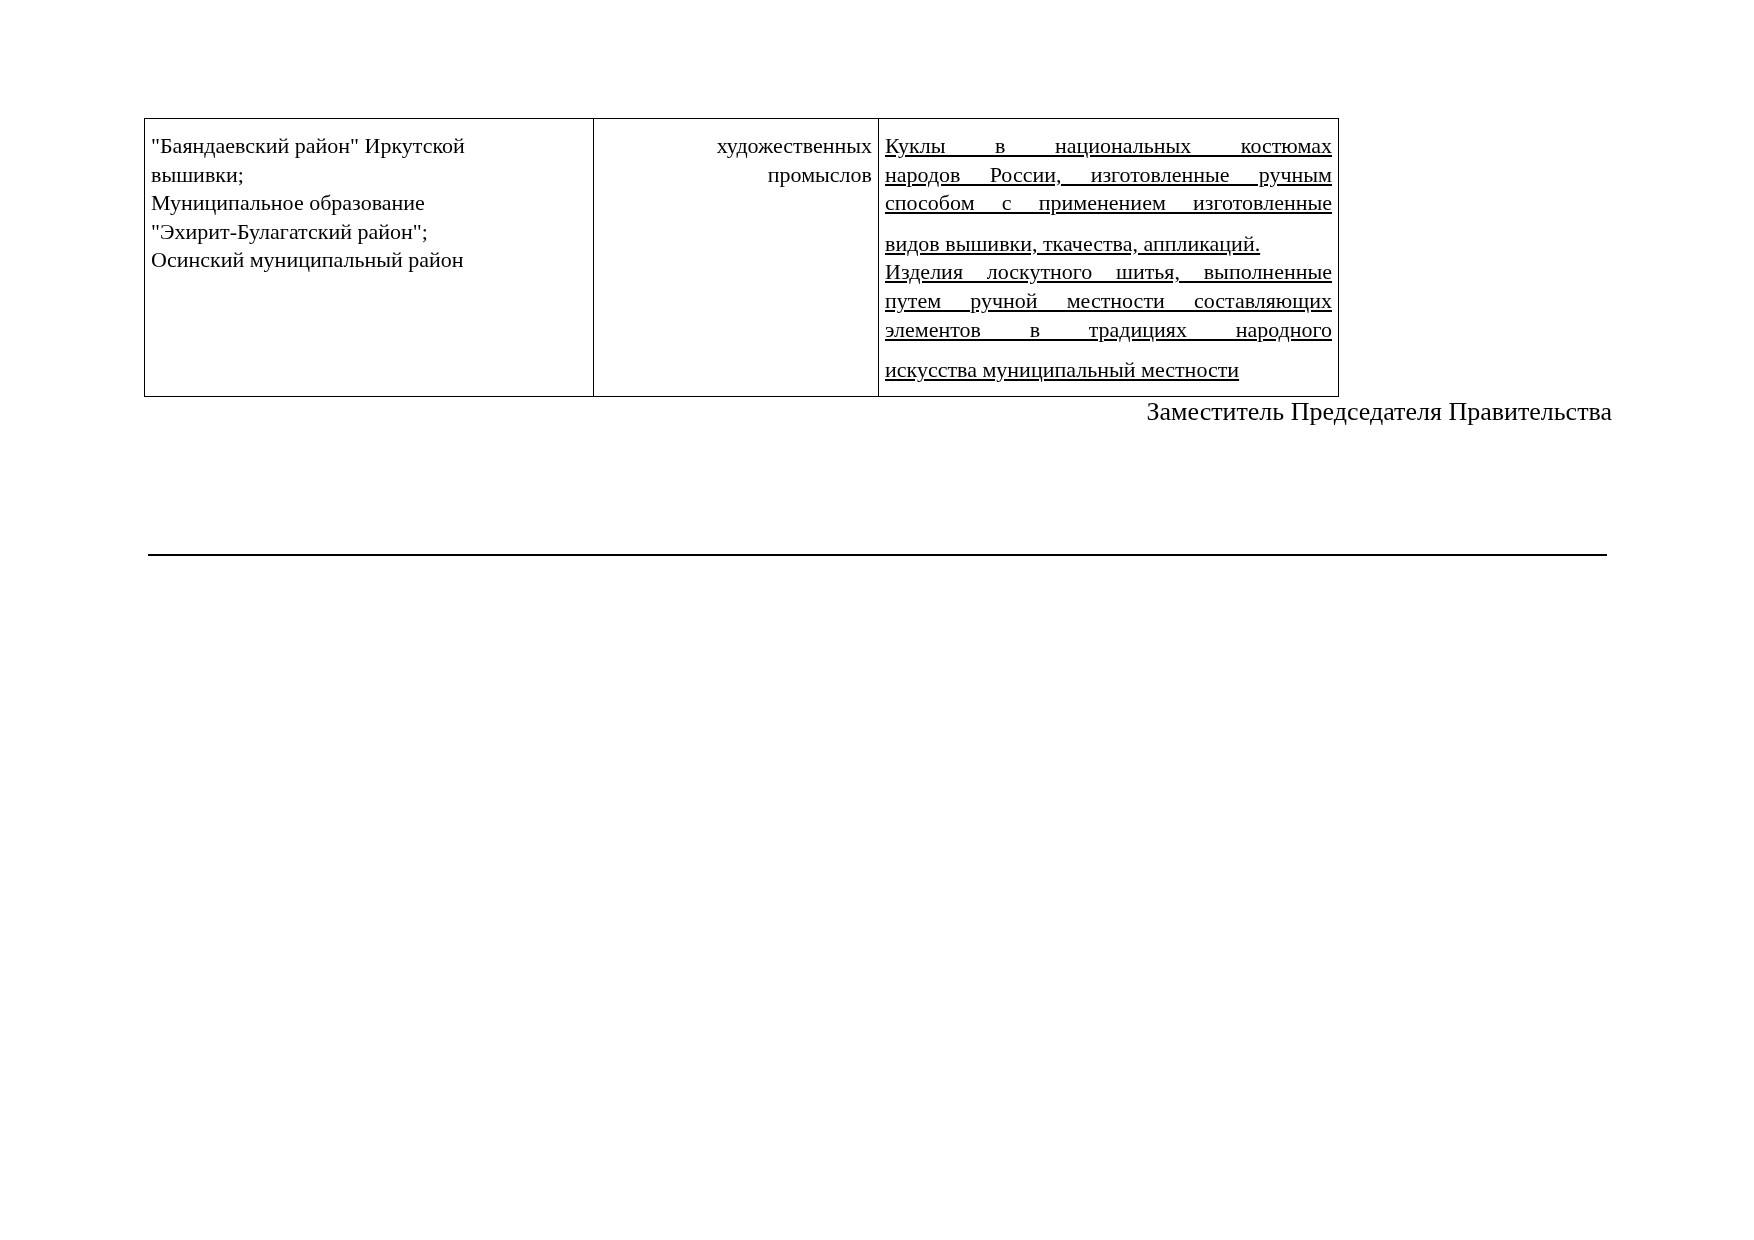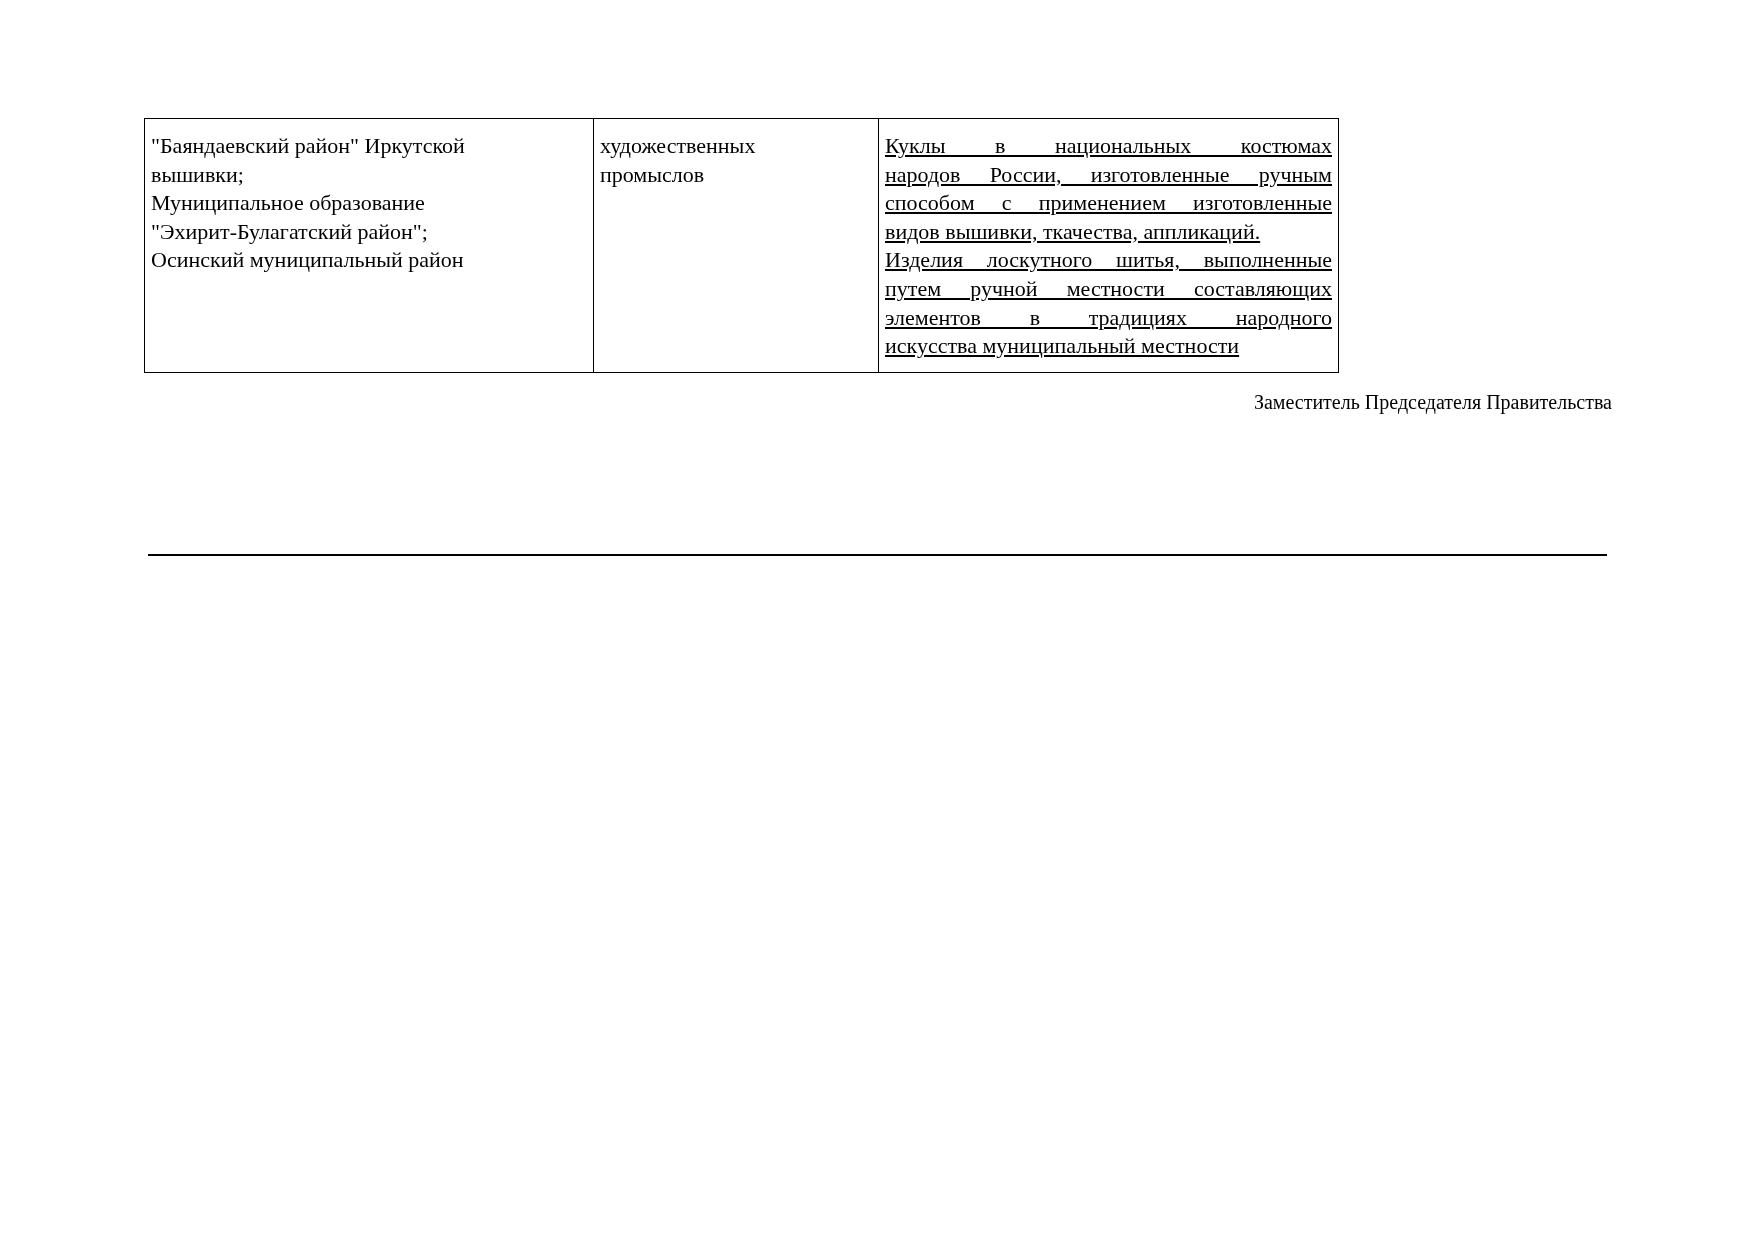--- a/index.html
+++ b/index.html
@@ -2,26 +2,26 @@
 <html><head>
 <meta charset="utf-8">
 <style>
   html, body { margin: 0; padding: 0; background: #ffffff; }
   body { width: 1754px; height: 1240px; position: relative; overflow: hidden;
          font-family: "Liberation Serif", "DejaVu Serif", serif; color: #000; }
   .tbl { position: absolute; left: 144px; top: 118px; border-collapse: collapse; }
   .tbl td { border: 1.5px solid #000; vertical-align: top; font-size: 22px; line-height: 28.6px;
             padding: 13px 6px 11px 6px; }
   .c1 { width: 436px; height: 226px; text-align: left; }
-  .c2 { width: 272px; text-align: left; }
+  .c2 { width: 272px; text-align: right; }
   .c3 { width: 447px; text-align: justify; text-decoration: underline; }
   .c1 div, .c2 div { white-space: nowrap; }
   .c3 div { text-align: justify; text-align-last: justify; }
-  .c3 div.last { text-align-last: left; }
-  .sign { position: absolute; right: 142px; top: 388px; text-align: center; font-size: 20px; line-height: 28.6px; }
+  .c3 div.last { text-align-last: left; margin-top: 12px; }
+  .sign { position: absolute; right: 142px; top: 398px; text-align: center; font-size: 26px; line-height: 28.6px; }
   .rule { position: absolute; left: 148px; top: 554px; width: 1459px; height: 2px; background: #000; }
 </style>
 </head>
 <body>
 
 <table class="tbl">
   <tbody>
       <tr>
     <td class="c1">
       <div>"Баяндаевский район" Иркутской</div>

